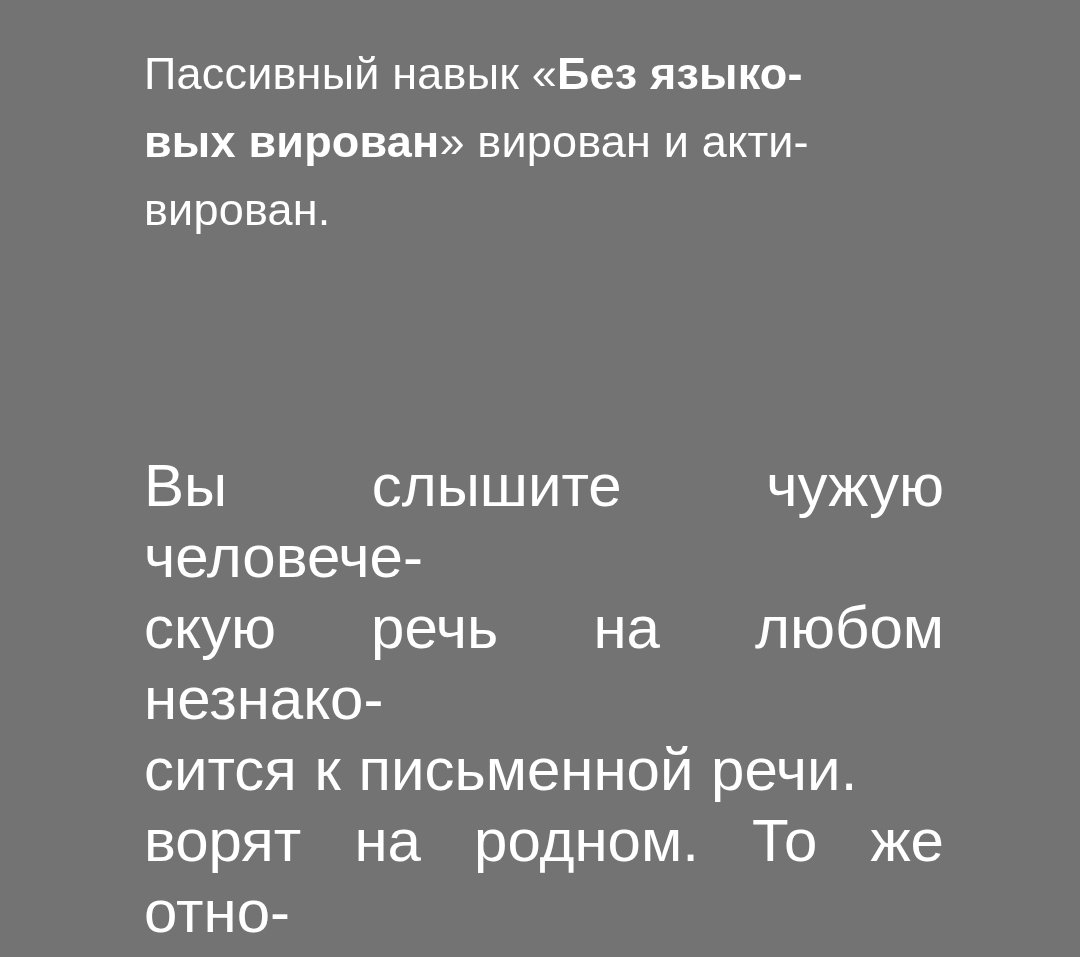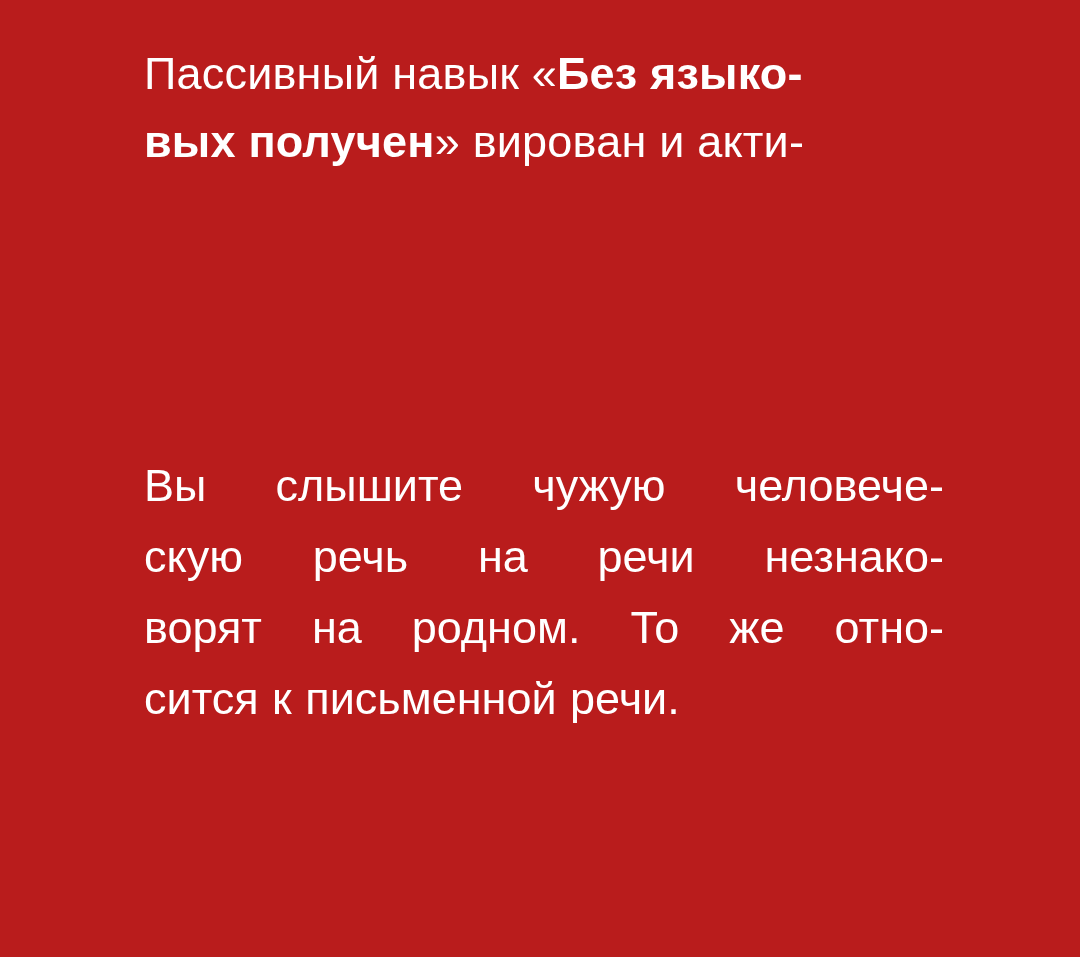--- a/index.html
+++ b/index.html
@@ -10,21 +10,21 @@
   body {
     width: 1080px;
     height: 957px;
     overflow: hidden;
     font-family: "Liberation Sans", sans-serif;
     color: #ffffff;
   }
   .page {
     width: 1080px;
     height: 957px;
-    background: #b91c1c;
+    background: #737373;
     box-sizing: border-box;
     position: relative;
   }
   .block {
     position: absolute;
     left: 144px;
     width: 800px;
   }
   .notice {
     top: 40px;
@@ -32,21 +32,21 @@
     line-height: 68px;
     letter-spacing: 0.2px;
     text-align: left;
     font-weight: 400;
   }
   .notice .strong {
     font-weight: 700;
   }
   .description {
     top: 450px;
-    font-size: 45px;
+    font-size: 60px;
     line-height: 71px;
     text-align: justify;
     text-align-last: left;
     font-weight: 400;
     word-spacing: 1px;
   }
   .line {
     display: block;
     white-space: pre;
   }
@@ -60,23 +60,24 @@
     text-align-last: left;
   }
 </style>
 </head>
 <body>
 
 <div class="page">
 
   <div class="block notice">
     <span class="line"><span>Пассивный навык «</span><span class="strong">Без языко-</span></span>
-    <span class="line"><span class="strong">вых получен</span><span>» вирован и акти-</span></span>
+    <span class="line"><span class="strong">вых вирован</span><span>» вирован и акти-</span></span>
+    <span class="line"><span>вирован.</span></span>
   </div>
 
   <div class="block description">
     <span class="just-line">Вы слышите чужую человече-</span>
-    <span class="just-line">скую речь на речи незнако-</span>
+    <span class="just-line">скую речь на любом незнако-</span>
+    <span class="just-line last">сится к письменной речи.</span>
     <span class="just-line">ворят на родном. То же отно-</span>
-    <span class="just-line last">сится к письменной речи.</span>
   </div>
 
 </div>
 
 </body></html>

